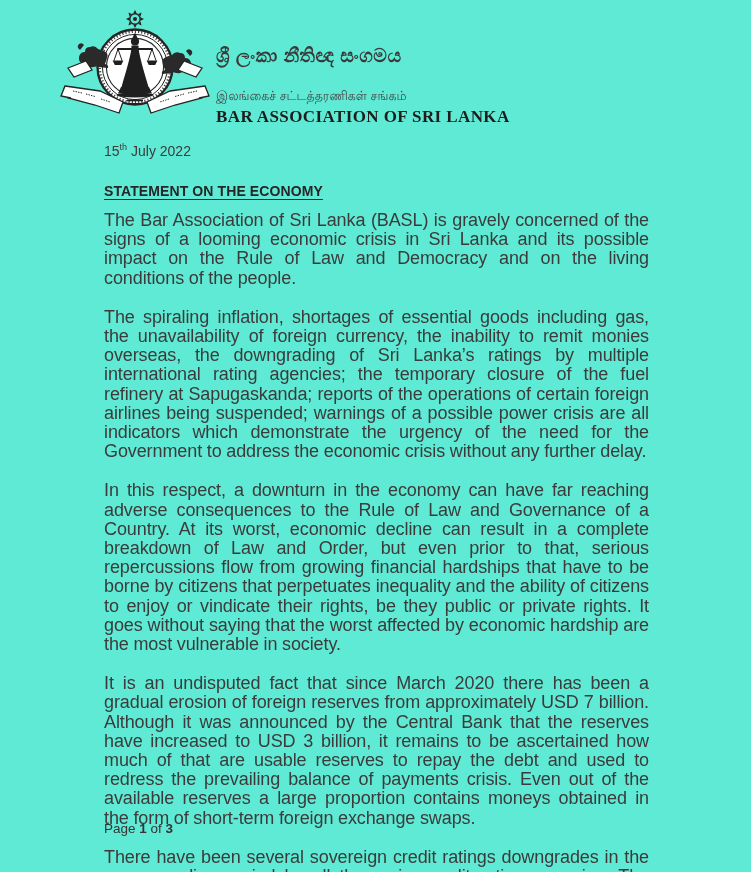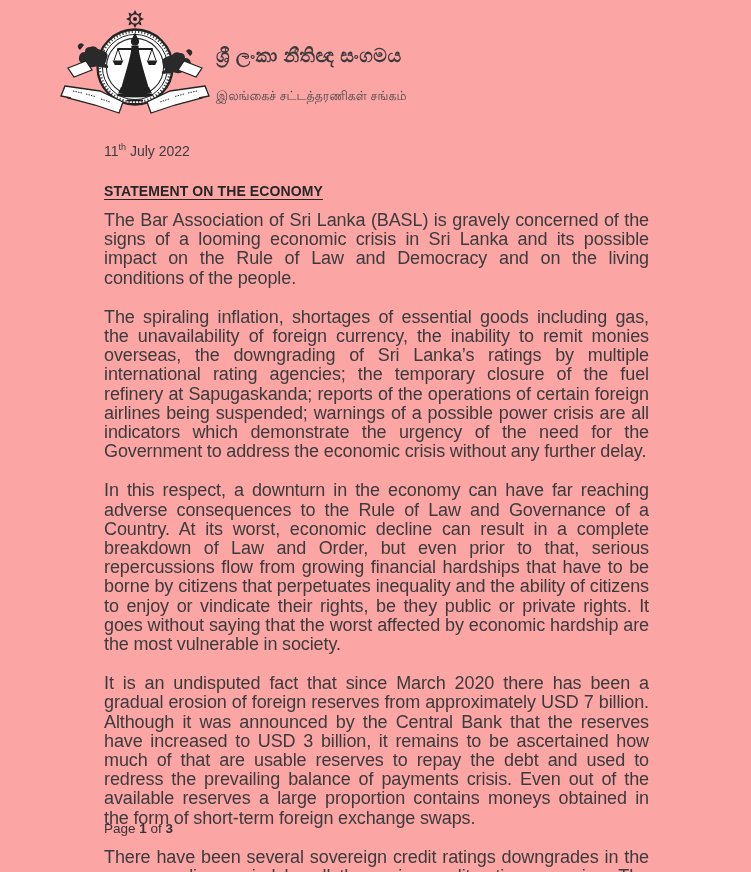--- a/index.html
+++ b/index.html
@@ -1,18 +1,18 @@
 <!DOCTYPE html>
 <html><head>
 <meta charset="utf-8">
 <style>
   html,body { margin:0; padding:0; background:#ffffff; }
   .page {
     position:relative; width:751px; height:872px; overflow:hidden;
-    background:#fca5a5; color:#3b3b3b;
+    background:#5eead4; color:#3b3b3b;
     font-family:"Liberation Sans", sans-serif;
   }
 
   
   .logo { position:absolute; left:60px; top:6px; width:150px; height:113px; }
   .org-block { position:absolute; left:216px; top:44px; }
   .org-sinhala {
     font-size:19px; font-weight:bold; color:#3a3a3a; line-height:24px;
     letter-spacing:0.5px;
   }
@@ -99,24 +99,25 @@
         <path d="M5,80 L40,85 L63,96 L59,107 L35,99 L8,92 Q2,86 5,80 Z" fill="#ffffff"></path>
         <path d="M5,80 L1,90 L11,92" fill="#ffffff"></path>
         <path d="M13,85 l9,2 M26,88 l9,2.5 M41,93 l9,3" stroke-width="1" stroke-dasharray="1.4 1.2"></path>
       </g>
     </g>
   </svg>
 
   <div class="org-block">
     <div class="org-sinhala">ශ්‍රී ලංකා නීතිඥ සංගමය</div>
     <div class="org-tamil">இலங்கைச் சட்டத்தரணிகள் சங்கம்</div>
+    <div class="org-english">BAR ASSOCIATION OF SRI LANKA</div>
   </div>
 
   <div class="content">
-    <div class="date-line"><span>11</span><sup>th</sup><span> July 2022</span></div>
+    <div class="date-line"><span>15</span><sup>th</sup><span> July 2022</span></div>
 
     <div class="doc-title">STATEMENT ON THE ECONOMY</div>
 
     <p class="para">The Bar Association of Sri Lanka (BASL) is gravely concerned of the signs of a looming economic crisis in Sri Lanka and its possible impact on the Rule of Law and Democracy and on the living conditions of the people.</p>
     <p class="para">The spiraling inflation, shortages of essential goods including gas, the unavailability of foreign currency, the inability to remit monies overseas, the downgrading of Sri Lanka’s ratings by multiple international rating agencies; the temporary closure of the fuel refinery at Sapugaskanda; reports of the operations of certain foreign airlines being suspended; warnings of a possible power crisis are all indicators which demonstrate the urgency of the need for the Government to address the economic crisis without any further delay.</p>
     <p class="para">In this respect, a downturn in the economy can have far reaching adverse consequences to the Rule of Law and Governance of a Country. At its worst, economic decline can result in a complete breakdown of Law and Order, but even prior to that, serious repercussions flow from growing financial hardships that have to be borne by citizens that perpetuates inequality and the ability of citizens to enjoy or vindicate their rights, be they public or private rights. It goes without saying that the worst affected by economic hardship are the most vulnerable in society.</p>
     <p class="para">It is an undisputed fact that since March 2020 there has been a gradual erosion of foreign reserves from approximately USD 7 billion. Although it was announced by the Central Bank that the reserves have increased to USD 3 billion, it remains to be ascertained how much of that are usable reserves to repay the debt and used to redress the prevailing balance of payments crisis. Even out of the available reserves a large proportion contains moneys obtained in the form of short-term foreign exchange swaps.</p>
     <p class="para">There have been several sovereign credit ratings downgrades in the corresponding period by all the major credit rating agencies. The latest being the downgrades by Fitch Rating Agency to CC and Standard and Poor’s (S &amp; P) to CCC. The International Sovereign Bonds yields across all tenures have remained in double digits for over a period of 2 years. This has made rollover of maturing sovereign bonds not feasible.</p>
   </div>
 

